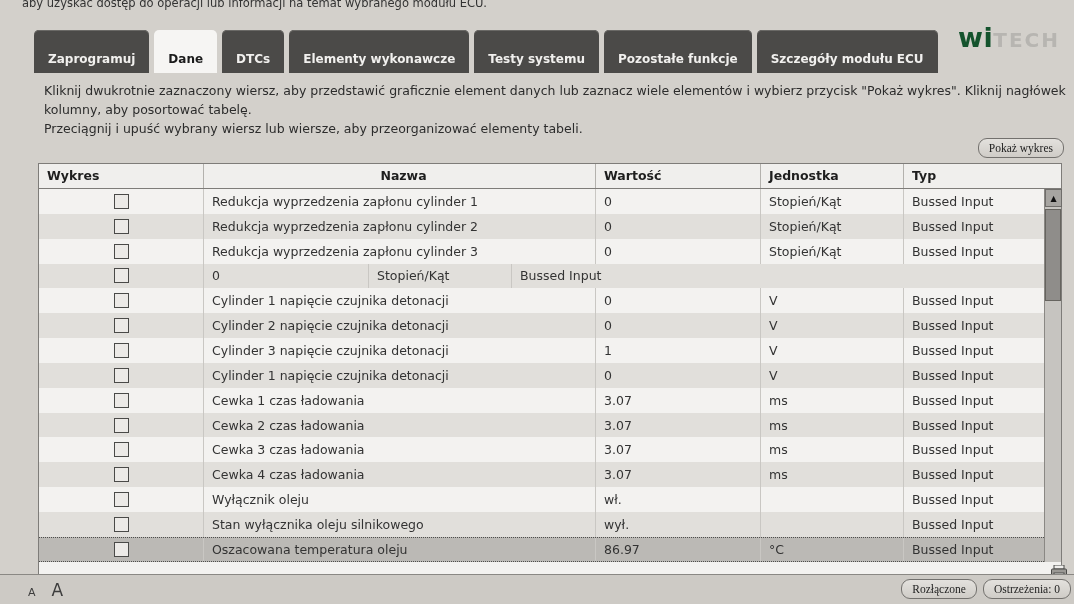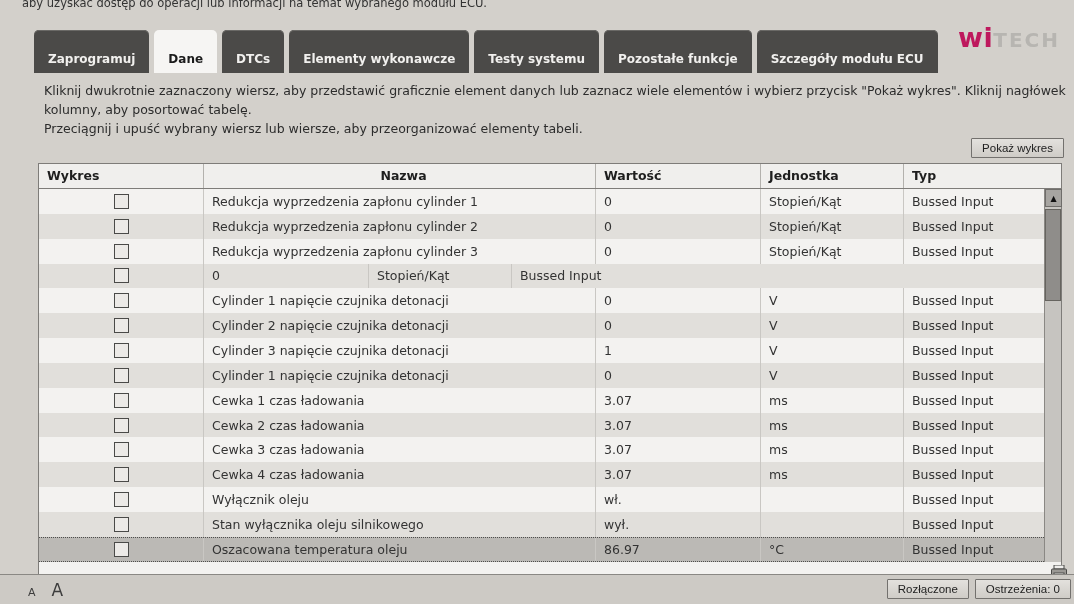--- a/index.html
+++ b/index.html
@@ -24,35 +24,35 @@
     background: #4b4a48; color: #f1f0ee;
     font-size: 12px; font-weight: bold;
     padding: 22px 14px 7px; border-radius: 5px 5px 0 0;
     white-space: nowrap; cursor: default;
     box-shadow: inset 0 1px 0 #6a6966;
   }
   .tab.active { background: #f6f5f3; color: #1b1b1b; box-shadow: none; }
 
   
   .logo { position: absolute; top: 22px; right: 14px; font-weight: bold; letter-spacing: 0.5px; }
-  .logo .p1 { color: #be185d; font-size: 27px; }
+  .logo .p1 { color: #14532d; font-size: 27px; }
   .logo .p2 { color: #b7b5b1; font-size: 20px; letter-spacing: 2px; }
 
   
   .instructions {
     position: absolute; top: 82px; left: 44px; right: 6px;
     font-size: 12.5px; line-height: 1.5; color: #2c2c2c;
   }
 
   
   .btn {
     background: linear-gradient(#e3e1dd, #cfccc7);
-    border: 1px solid #73716e; border-radius: 1px;
+    border: 1px solid #73716e; border-radius: 9px;
     font-size: 11.5px; color: #222; padding: 3px 10px;
-    font-family: Liberation Sans, sans-serif; cursor: default; white-space: nowrap;
+    font-family: Liberation Serif, serif; cursor: default; white-space: nowrap;
   }
   .chart-btn { position: absolute; top: 138px; right: 10px; }
 
   
   .table-wrap {
     position: absolute; top: 163px; left: 38px; width: 1024px; height: 500px;
     border: 1px solid #7e7c79; background: #f3f2f0;
   }
   .thead { display: flex; height: 25px; background: #f0efed; border-bottom: 1px solid #7e7c79; }
   .th {

